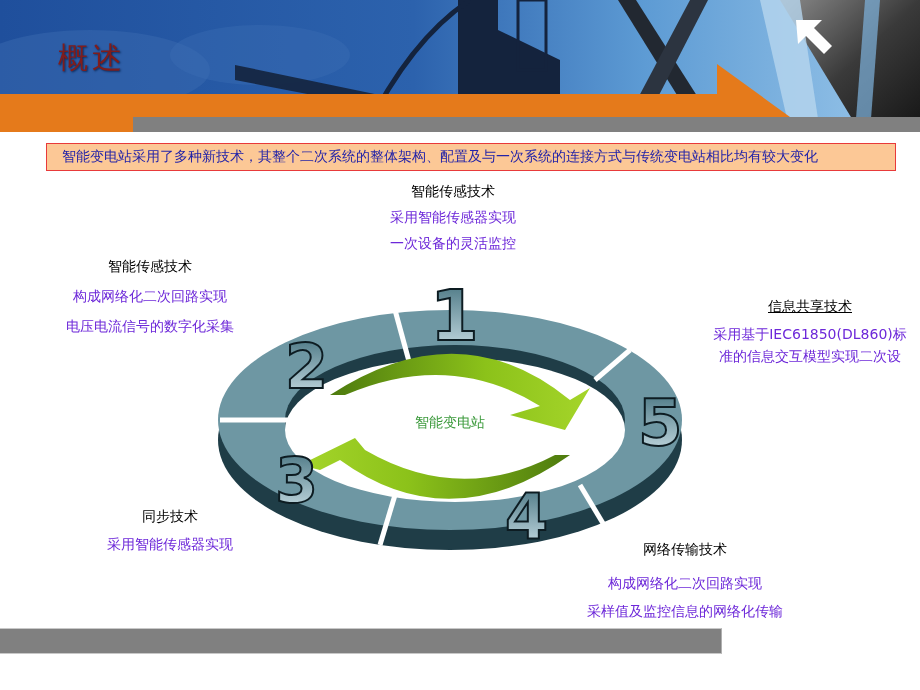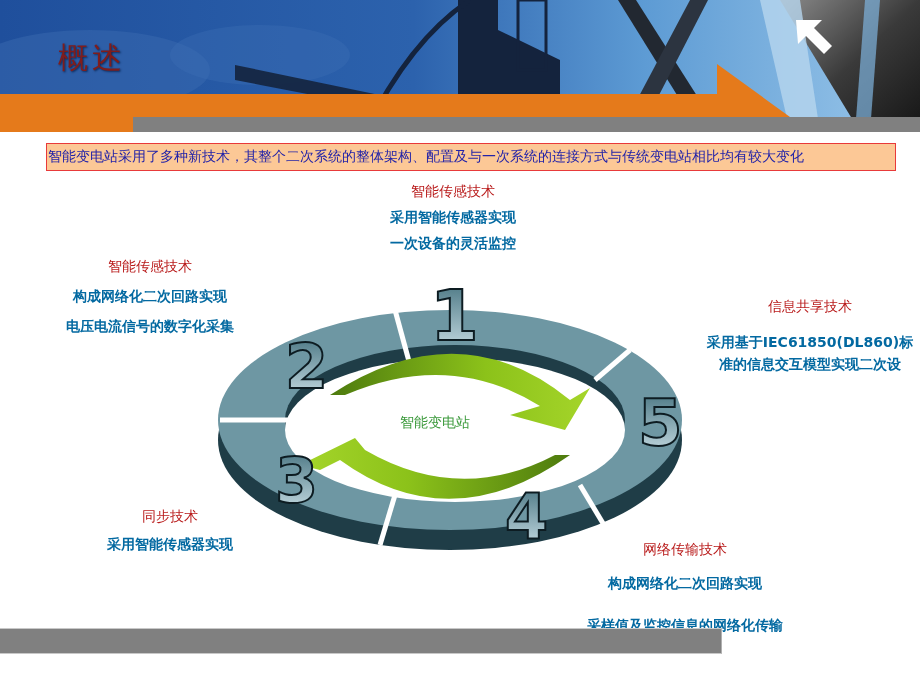--- a/index.html
+++ b/index.html
@@ -6,25 +6,25 @@
   body { width:920px; height:690px; position:relative; overflow:hidden; background:#ffffff;
          font-family:"DejaVu Sans", "Liberation Sans", sans-serif; }
   .abs { position:absolute; }
   
   #banner { left:0; top:0; width:920px; height:132px; overflow:hidden; }
   #slide-title { left:58px; top:38px; font-family:Liberation Serif, serif;
                  font-size:30px; color:#7f1d1d; letter-spacing:4px; text-shadow:1px 1px 2px #0b2a5a; }
   
   #summary { left:46px; top:143px; width:850px; height:28px; box-sizing:border-box;
              background:#fcc896; border:1.5px solid #e83a3a; color:#2323a8;
-             font-size:14px; line-height:25px; padding-left:1px; white-space:nowrap; }
+             font-size:14px; line-height:25px; padding-left:15px; white-space:nowrap; }
   .block { position:absolute; text-align:center; font-size:14px; line-height:26px; white-space:nowrap; }
-  .block .t { color:#b91c1c; }
-  .block .d { color:#0369a1;font-weight:bold; }
-  #center-label { left:400px; top:414px; width:100px; text-align:left; color:#3c9a3c; font-size:14px; }
+  .block .t { color:#000000; }
+  .block .d { color:#6d28d9; }
+  #center-label { left:400px; top:414px; width:100px; text-align:center; color:#3c9a3c; font-size:14px; }
   #bottom-bar { left:0; top:628px; width:721px; height:24px; background:#808080;
                 border-top:1px solid #c8c8c8; border-bottom:1px solid #c8c8c8; border-right:1px solid #b0b0b0; }
 </style>
 </head>
 <body>
 
 <div id="banner" class="abs">
   <svg width="920" height="132" viewBox="0 0 920 132">
     <defs>
       <linearGradient id="sky" x1="0" y1="0" x2="1" y2="0">
@@ -120,29 +120,29 @@
   <div class="d">一次设备的灵活监控</div>
 </div>
 
 <div class="block" style="left:50px;top:253px;width:200px;">
   <div class="t">智能传感技术</div>
   <div class="d" style="margin-top:4px;">构成网络化二次回路实现</div>
   <div class="d" style="margin-top:4px;">电压电流信号的数字化采集</div>
 </div>
 
 <div class="block" style="left:700px;top:295px;width:220px;line-height:22px;">
-  <div class="t" style="margin-bottom:14px;">信息共享技术</div>
+  <div class="t" style="margin-bottom:6px;text-decoration:underline;">信息共享技术</div>
   <div class="d">采用基于IEC61850(DL860)标</div>
   <div class="d">准的信息交互模型实现二次设</div>
 </div>
 
 <div class="block" style="left:20px;top:503px;width:300px;">
   <div class="t">同步技术</div>
   <div class="d" style="margin-top:2px;">采用智能传感器实现</div>
 </div>
 
 <div class="block" style="left:560px;top:536px;width:250px;">
   <div class="t">网络传输技术</div>
   <div class="d" style="margin-top:8px;">构成网络化二次回路实现</div>
-  <div class="d" style="margin-top:16px;">采样值及监控信息的网络化传输</div>
+  <div class="d" style="margin-top:2px;">采样值及监控信息的网络化传输</div>
 </div>
 
 <div id="bottom-bar" class="abs"></div>
 
 </body></html>

